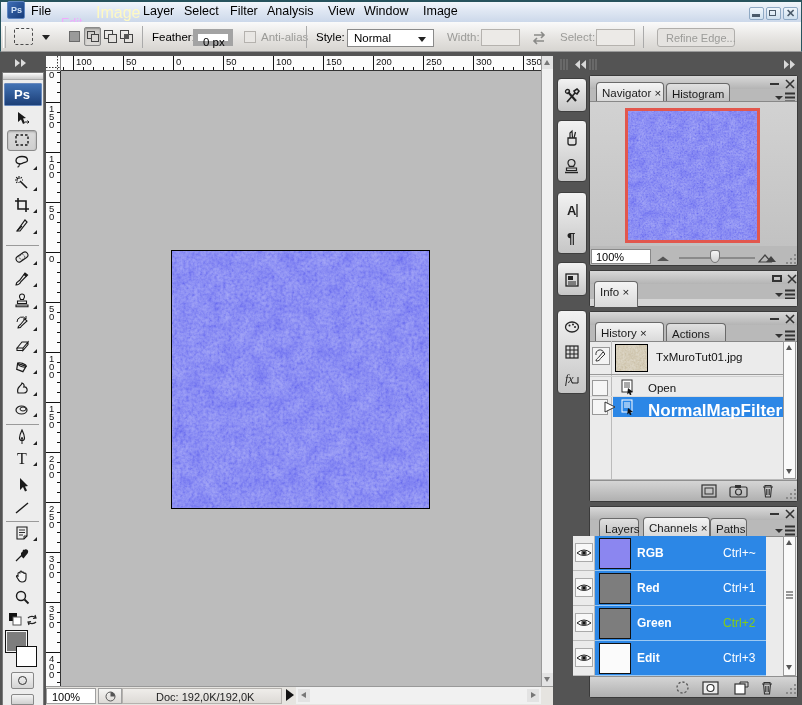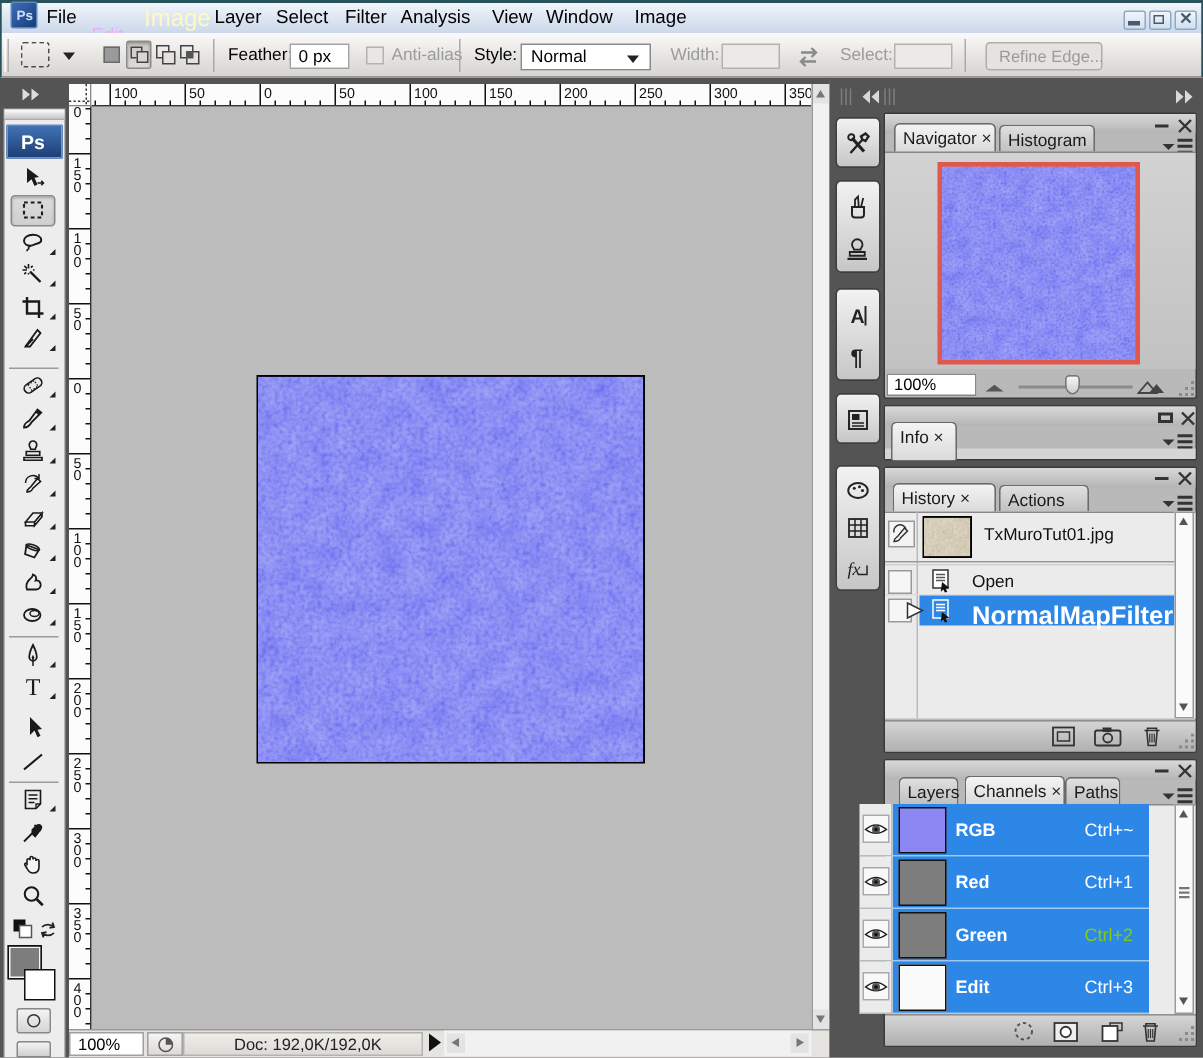--- a/index.html
+++ b/index.html
@@ -40,21 +40,21 @@
     <div class="abs" style="left:1px;top:1px;width:9px;height:9px;border:1px solid #444"></div>
     <div class="abs" style="left:5px;top:5px;width:9px;height:9px;background:#e4e2df;border:1px solid #444"></div>
   </div>
 <div class="abs" style="left:119px;top:29px;width:15px;height:15px">
     <div class="abs" style="left:1px;top:1px;width:9px;height:9px;border:1px solid #444"></div>
     <div class="abs" style="left:5px;top:5px;width:9px;height:9px;border:1px solid #444;background:#e4e2df"></div>
     <div class="abs" style="left:5px;top:5px;width:5px;height:5px;background:#555"></div>
   </div>
 <div class="abs" style="left:142px;top:26px;width:1px;height:22px;background:#aaa"></div>
 <div class="abs" style="left:152px;top:31px;font-size:11.5px;color:#000">Feather:</div>
-<div class="abs" style="left:193px;top:29px;width:40px;height:17px;background:#fff;border:1px solid #a3a3a3">
+<div class="abs" style="left:193px;top:29px;width:40px;height:17px;background:#fff;border:5px solid #a3a3a3">
     <div class="abs" style="left:5px;top:2px;font-size:11.5px">0 px</div>
   </div>
 <div class="abs" style="left:244px;top:31px;width:12px;height:12px;background:#e9e7e4;border:1px solid #b5b2ae"></div>
 <div class="abs glabel" style="left:261px;top:31px;font-size:11.5px">Anti-alias</div>
 <div class="abs" style="left:306px;top:26px;width:1px;height:22px;background:#aaa"></div>
 <div class="abs" style="left:316px;top:31px;font-size:11.5px;color:#000">Style:</div>
 <div class="abs" style="left:347px;top:29px;width:87px;height:18px;background:#fff;border:1px solid #8a8a8a">
     <div class="abs" style="left:6px;top:2px;font-size:11.5px">Normal</div>
     <div class="abs" style="left:70px;top:7px;width:0;height:0;border-left:4.5px solid transparent;border-right:4.5px solid transparent;border-top:5px solid #222"></div>
   </div>

